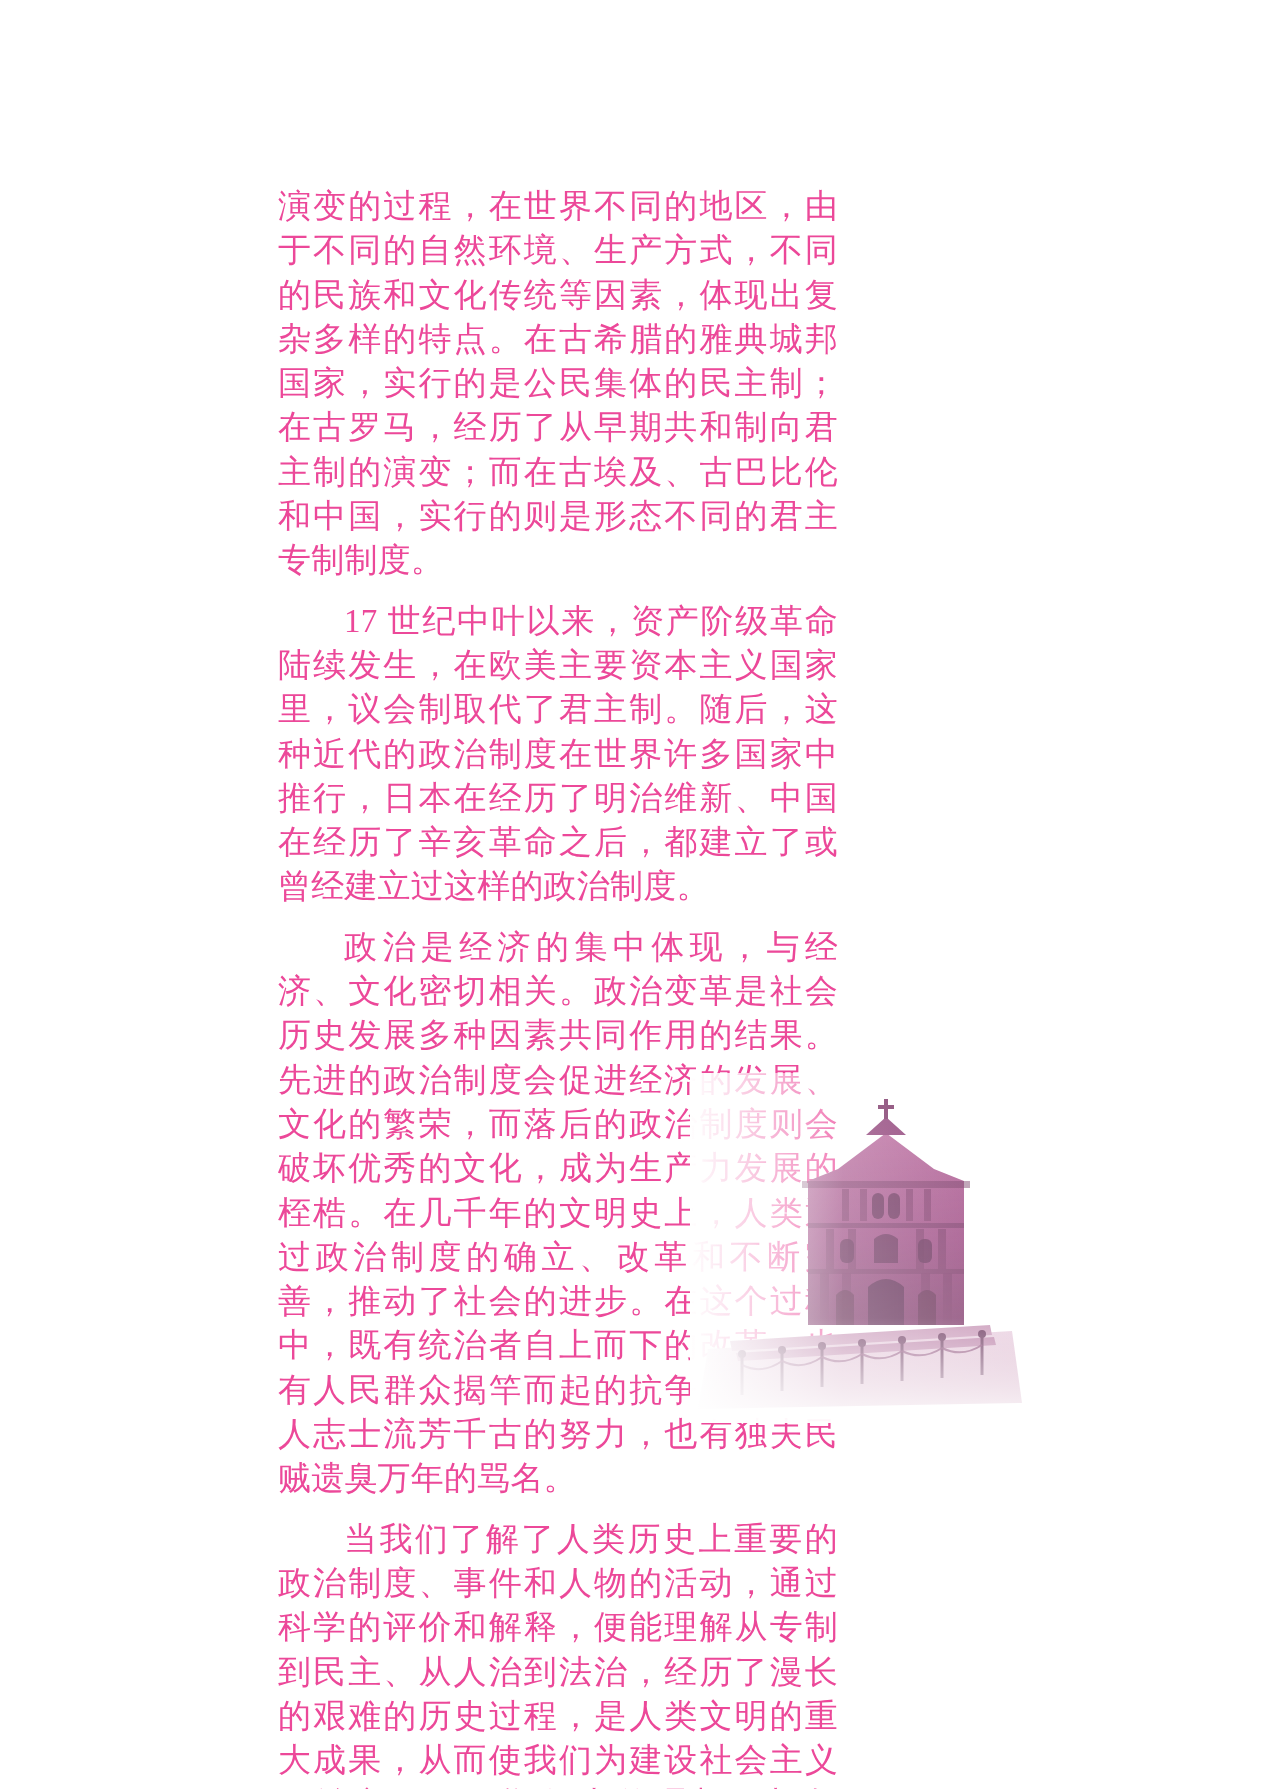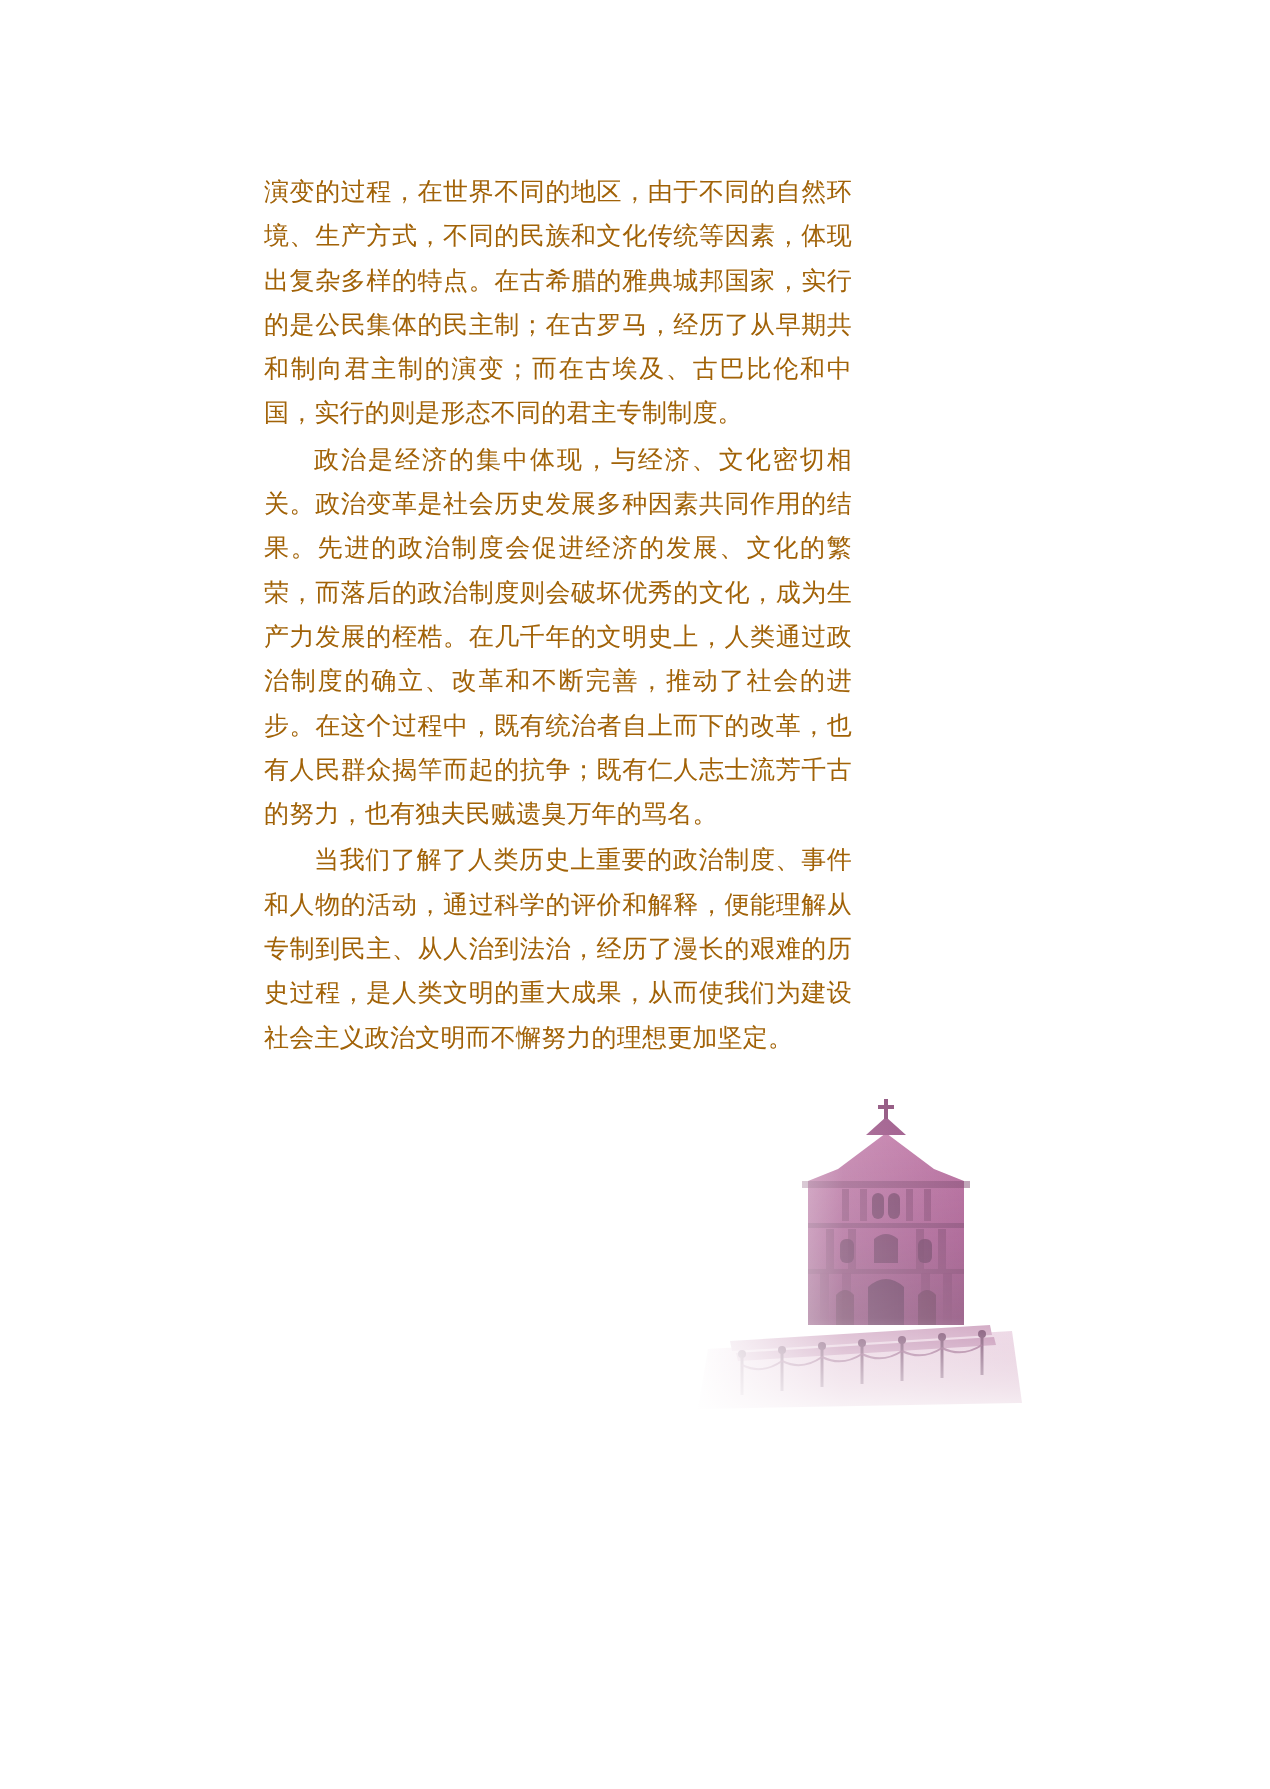--- a/index.html
+++ b/index.html
@@ -15,24 +15,24 @@
     overflow: hidden;
     font-family: "Liberation Serif", "DejaVu Serif", serif;
   }
   .text-column {
     position: absolute;
     left: 262px;
     top: 168px;
     width: 592px;
   }
   .para {
-    margin: 2px;
-    font-size: 25px;
+    margin: 16px;
+    font-size: 33px;
     line-height: 44.3px;
-    color: #a16207;
+    color: #ec4899;
     text-align: justify;
     text-justify: inter-ideograph;
     letter-spacing: 0.2px;
     font-family: "Liberation Serif", "DejaVu Serif", serif;
   }
   .para.indent {
     text-indent: 2em;
   }
   .para + .para {
     margin-top: 0;
@@ -52,20 +52,21 @@
     height: 100%;
   }
 </style>
 </head>
 <body>
 
 <div class="page">
 
   <div class="text-column">
     <p class="para">演变的过程，在世界不同的地区，由于不同的自然环境、生产方式，不同的民族和文化传统等因素，体现出复杂多样的特点。在古希腊的雅典城邦国家，实行的是公民集体的民主制；在古罗马，经历了从早期共和制向君主制的演变；而在古埃及、古巴比伦和中国，实行的则是形态不同的君主专制制度。</p>
+    <p class="para indent">17 世纪中叶以来，资产阶级革命陆续发生，在欧美主要资本主义国家里，议会制取代了君主制。随后，这种近代的政治制度在世界许多国家中推行，日本在经历了明治维新、中国在经历了辛亥革命之后，都建立了或曾经建立过这样的政治制度。</p>
     <p class="para indent">政治是经济的集中体现，与经济、文化密切相关。政治变革是社会历史发展多种因素共同作用的结果。先进的政治制度会促进经济的发展、文化的繁荣，而落后的政治制度则会破坏优秀的文化，成为生产力发展的桎梏。在几千年的文明史上，人类通过政治制度的确立、改革和不断完善，推动了社会的进步。在这个过程中，既有统治者自上而下的改革，也有人民群众揭竿而起的抗争；既有仁人志士流芳千古的努力，也有独夫民贼遗臭万年的骂名。</p>
     <p class="para indent">当我们了解了人类历史上重要的政治制度、事件和人物的活动，通过科学的评价和解释，便能理解从专制到民主、从人治到法治，经历了漫长的艰难的历史过程，是人类文明的重大成果，从而使我们为建设社会主义政治文明而不懈努力的理想更加坚定。</p>
   </div>
 
   <div class="illus">
     <svg viewBox="0 0 340 350" xmlns="http://www.w3.org/2000/svg" aria-hidden="true">
       <defs>
         <linearGradient id="stoneG" x1="0" y1="0" x2="0" y2="1">
           <stop offset="0%" stop-color="#b8689c"></stop>
           <stop offset="55%" stop-color="#9d4a83"></stop>

